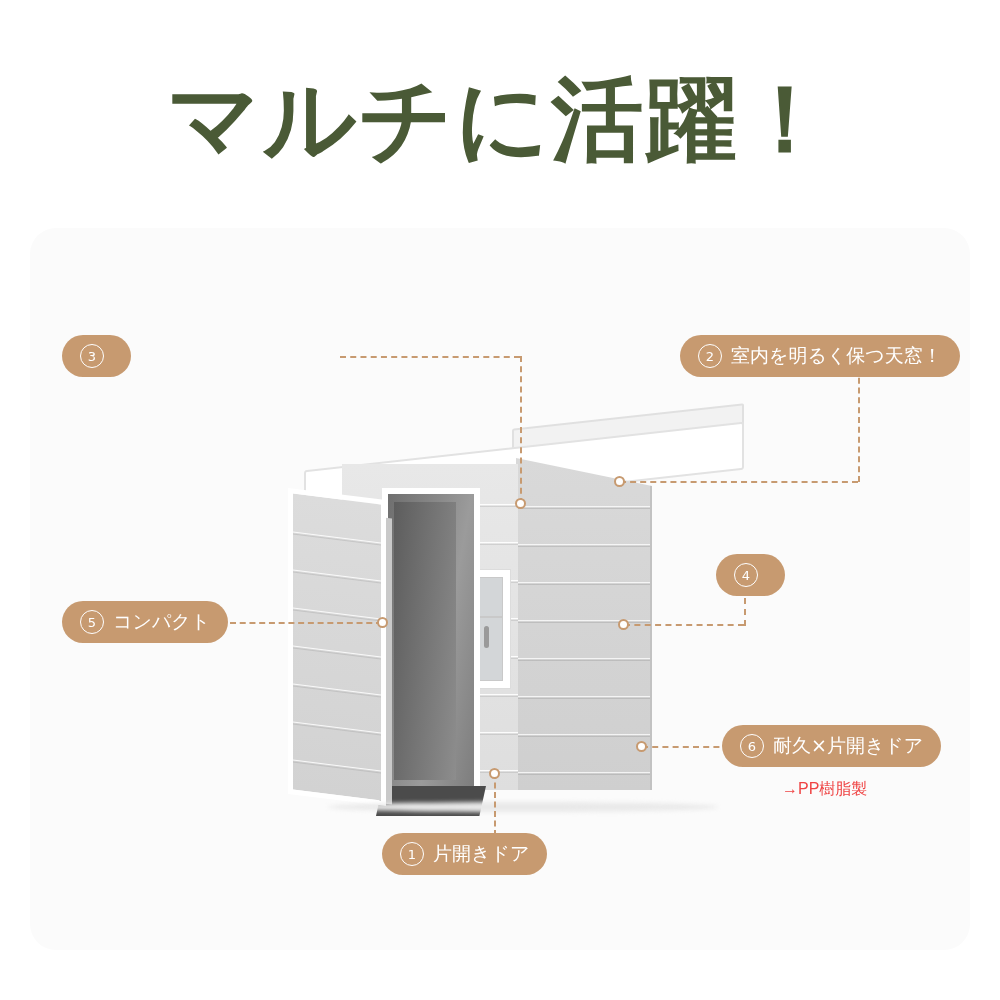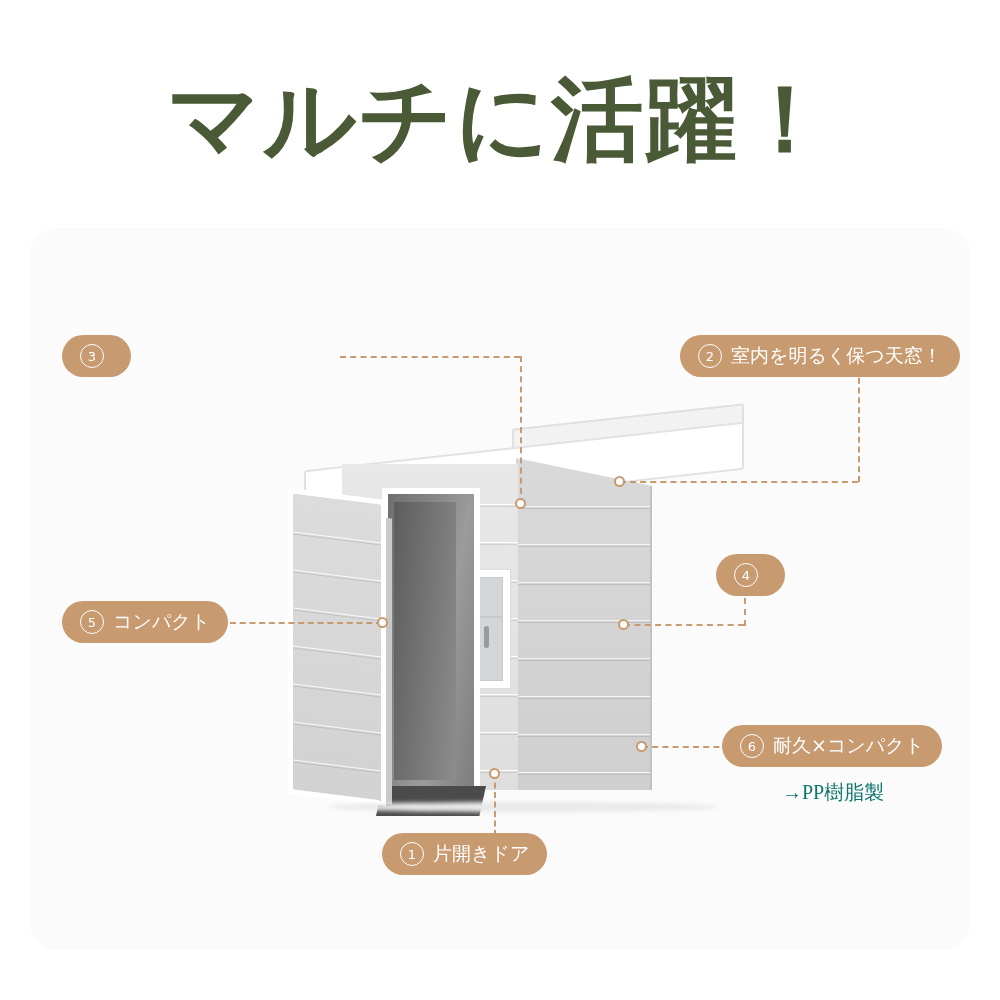--- a/index.html
+++ b/index.html
@@ -228,24 +228,24 @@
     width: 22px;
     height: 22px;
     border: 1.5px solid #ffffff;
     border-radius: 50%;
     font-size: 13px;
     margin-right: 9px;
     flex: 0 0 auto;
   }
   .sub-note {
     position: absolute;
-    font-size: 20px;
-    color: #0f766e;
+    font-size: 16px;
+    color: #ef4444;
     white-space: nowrap;
-    font-family: Liberation Serif, serif;
+    font-family: Liberation Sans, sans-serif;
   }
   
   .dash-h {
     position: absolute;
     height: 0;
     border-top: 2px dashed #c79a70;
   }
   .dash-v {
     position: absolute;
     width: 0;
@@ -379,21 +379,21 @@
       <span class="num">4</span>
     </div>
 
     <div class="label" style="left:32px; top:373px;">
       <span class="num">5</span>
       <span>コンパクト</span>
     </div>
 
     <div class="label" style="left:692px; top:497px;">
       <span class="num">6</span>
-      <span>耐久×コンパクト</span>
+      <span>耐久×片開きドア</span>
     </div>
 
     <div class="sub-note" style="left:752px; top:551px;">→PP樹脂製</div>
 
     <div class="label" style="left:352px; top:605px;">
       <span class="num">1</span>
       <span>片開きドア</span>
     </div>
 
 

